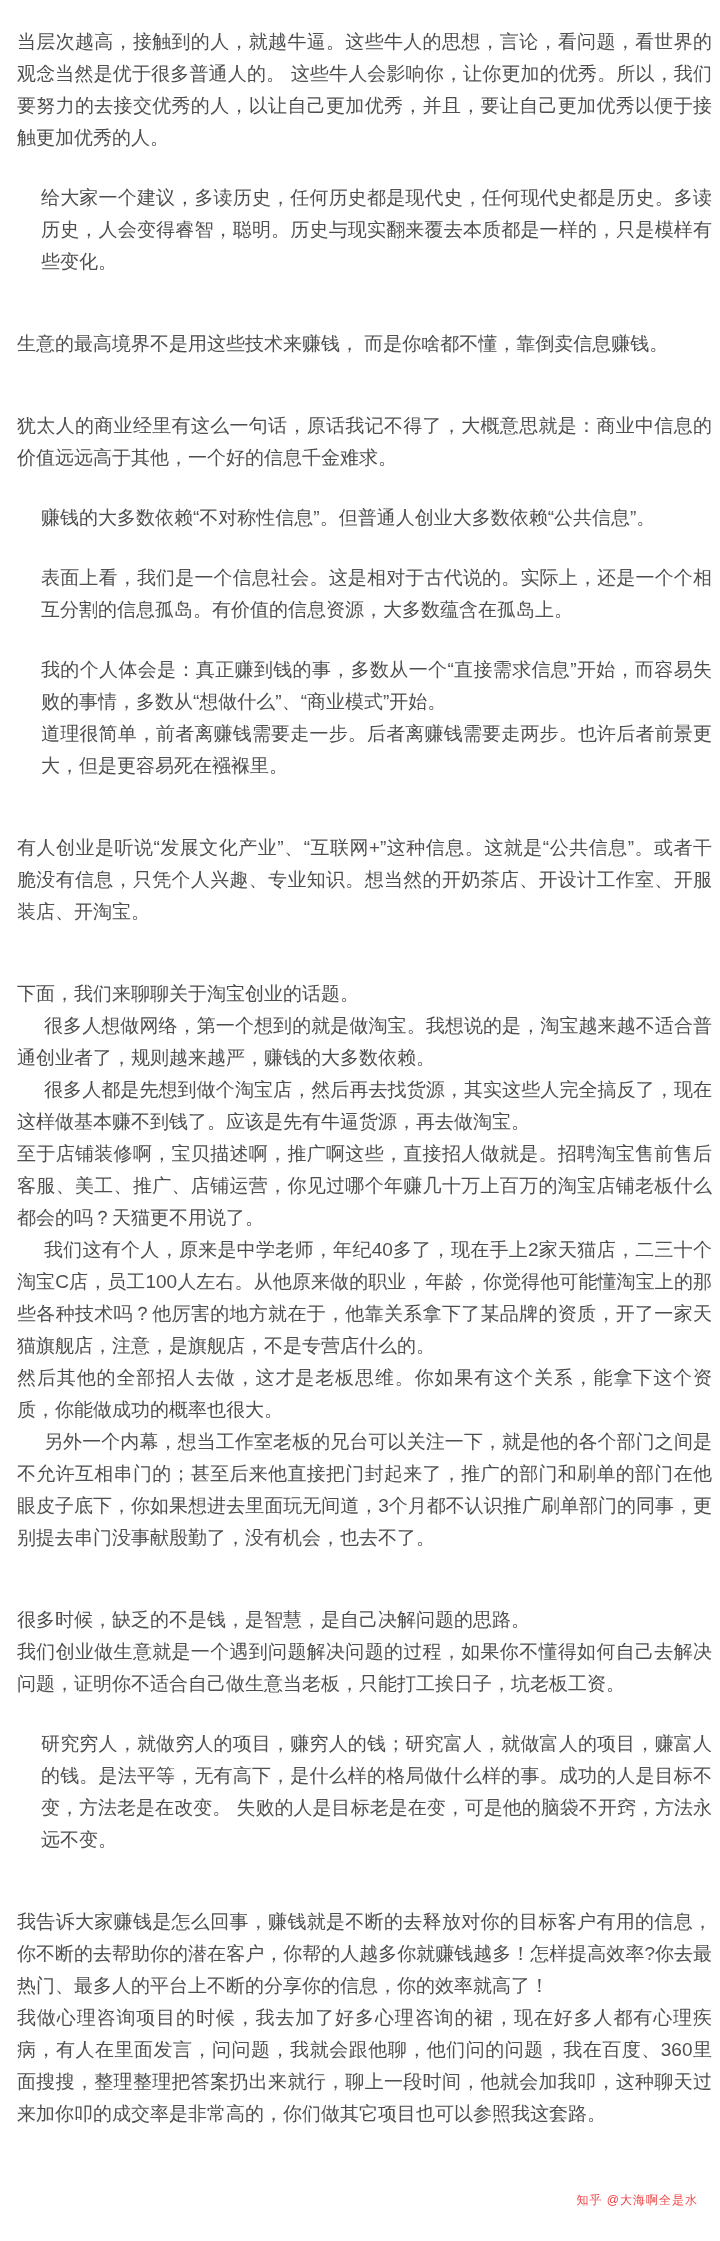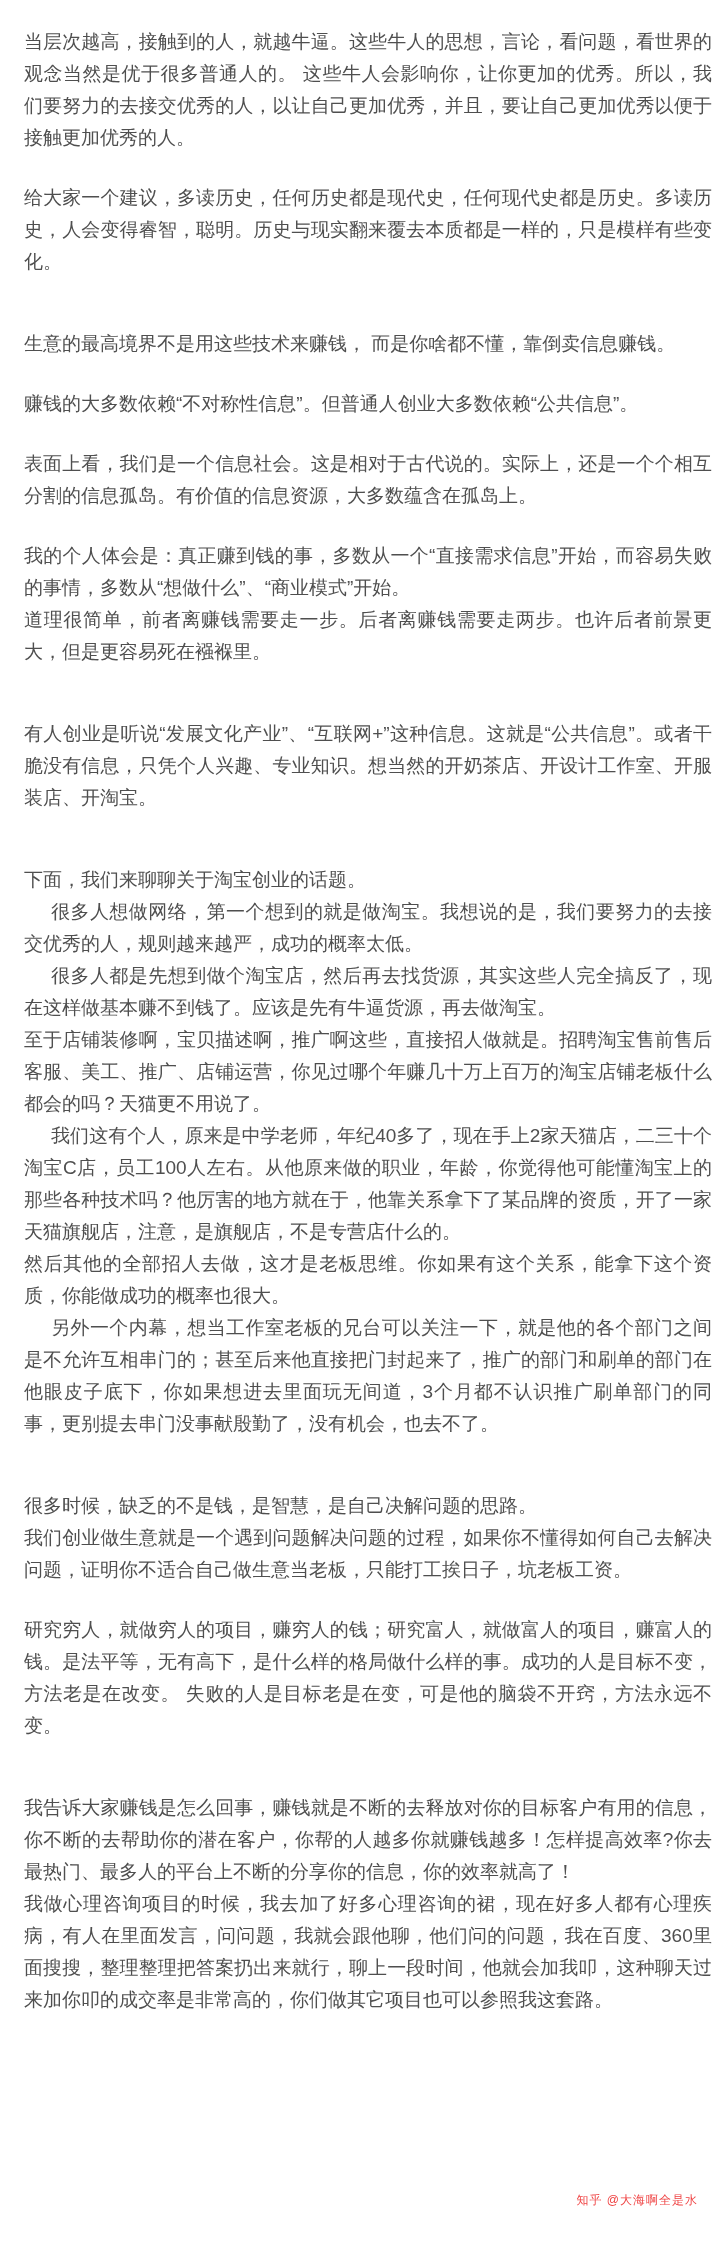--- a/index.html
+++ b/index.html
@@ -6,37 +6,37 @@
   body { background: #ffffff; }
   .page {
     position: relative;
     width: 720px;
     height: 2241px;
     background: #ffffff;
     overflow: hidden;
     margin: 0 auto;
   }
   .article {
-    padding: 26px 8px 0 24px;
+    padding: 26px 8px 0 17px;
     color: #4f4f4f;
     font-family: "Liberation Sans", "DejaVu Sans", sans-serif;
     font-size: 19px;
     line-height: 32px;
     text-align: justify;
   }
   p.para {
     margin: 0;
     word-break: break-all;
     overflow-wrap: break-word;
   }
   .indent-none { text-indent: 0; }
   .indent-one  { text-indent: 12px; }
   .indent-two  { text-indent: 27px; }
   .gap-first   { margin-top: 0; }
-  .gap-normal  { margin-top: 28px; }
+  .gap-normal  { margin-top: 28px; margin-left: 24px; }
   .gap-large   { margin-top: 50px; }
   .watermark {
     position: absolute;
     top: 2188px;
     right: 22px;
     font-family: "Liberation Sans", "DejaVu Sans", sans-serif;
     font-size: 12px;
     line-height: 24px;
     color: #ef4444;
     letter-spacing: 1px;
@@ -49,36 +49,39 @@
   <div class="article" id="article">
       <div class="block gap-first">
         <p class="para indent-none">当层次越高，接触到的人，就越牛逼。这些牛人的思想，言论，看问题，看世界的观念当然是优于很多普通人的。 这些牛人会影响你，让你更加的优秀。所以，我们要努力的去接交优秀的人，以让自己更加优秀，并且，要让自己更加优秀以便于接触更加优秀的人。</p>
       </div>
       <div class="block gap-normal">
         <p class="para indent-none">给大家一个建议，多读历史，任何历史都是现代史，任何现代史都是历史。多读历史，人会变得睿智，聪明。历史与现实翻来覆去本质都是一样的，只是模样有些变化。</p>
       </div>
       <div class="block gap-large">
         <p class="para indent-none">生意的最高境界不是用这些技术来赚钱， 而是你啥都不懂，靠倒卖信息赚钱。</p>
       </div>
+      <div class="block gap-large">
+        <p class="para indent-none">犹太人的商业经里有这么一句话，原话我记不得了，大概意思就是：商业中信息的价值远远高于其他，一个好的信息千金难求。</p>
+      </div>
       <div class="block gap-normal">
         <p class="para indent-none">赚钱的大多数依赖“不对称性信息”。但普通人创业大多数依赖“公共信息”。</p>
       </div>
       <div class="block gap-normal">
         <p class="para indent-none">表面上看，我们是一个信息社会。这是相对于古代说的。实际上，还是一个个相互分割的信息孤岛。有价值的信息资源，大多数蕴含在孤岛上。</p>
       </div>
       <div class="block gap-normal">
         <p class="para indent-none">我的个人体会是：真正赚到钱的事，多数从一个“直接需求信息”开始，而容易失败的事情，多数从“想做什么”、“商业模式”开始。</p>
         <p class="para indent-none">道理很简单，前者离赚钱需要走一步。后者离赚钱需要走两步。也许后者前景更大，但是更容易死在襁褓里。</p>
       </div>
       <div class="block gap-large">
         <p class="para indent-none">有人创业是听说“发展文化产业”、“互联网+”这种信息。这就是“公共信息”。或者干脆没有信息，只凭个人兴趣、专业知识。想当然的开奶茶店、开设计工作室、开服装店、开淘宝。</p>
       </div>
       <div class="block gap-large">
         <p class="para indent-none">下面，我们来聊聊关于淘宝创业的话题。</p>
-        <p class="para indent-two">很多人想做网络，第一个想到的就是做淘宝。我想说的是，我们要努力的去接交优秀的人，规则越来越严，成功的概率太低。</p>
+        <p class="para indent-two">很多人想做网络，第一个想到的就是做淘宝。我想说的是，淘宝越来越不适合普通创业者了，规则越来越严，赚钱的大多数依赖。</p>
         <p class="para indent-two">很多人都是先想到做个淘宝店，然后再去找货源，其实这些人完全搞反了，现在这样做基本赚不到钱了。应该是先有牛逼货源，再去做淘宝。</p>
         <p class="para indent-none">至于店铺装修啊，宝贝描述啊，推广啊这些，直接招人做就是。招聘淘宝售前售后客服、美工、推广、店铺运营，你见过哪个年赚几十万上百万的淘宝店铺老板什么都会的吗？天猫更不用说了。</p>
         <p class="para indent-two">我们这有个人，原来是中学老师，年纪40多了，现在手上2家天猫店，二三十个淘宝C店，员工100人左右。从他原来做的职业，年龄，你觉得他可能懂淘宝上的那些各种技术吗？他厉害的地方就在于，他靠关系拿下了某品牌的资质，开了一家天猫旗舰店，注意，是旗舰店，不是专营店什么的。</p>
         <p class="para indent-none">然后其他的全部招人去做，这才是老板思维。你如果有这个关系，能拿下这个资质，你能做成功的概率也很大。</p>
         <p class="para indent-two">另外一个内幕，想当工作室老板的兄台可以关注一下，就是他的各个部门之间是不允许互相串门的；甚至后来他直接把门封起来了，推广的部门和刷单的部门在他眼皮子底下，你如果想进去里面玩无间道，3个月都不认识推广刷单部门的同事，更别提去串门没事献殷勤了，没有机会，也去不了。</p>
       </div>
       <div class="block gap-large">
         <p class="para indent-none">很多时候，缺乏的不是钱，是智慧，是自己决解问题的思路。</p>
         <p class="para indent-none">我们创业做生意就是一个遇到问题解决问题的过程，如果你不懂得如何自己去解决问题，证明你不适合自己做生意当老板，只能打工挨日子，坑老板工资。</p>
       </div>

